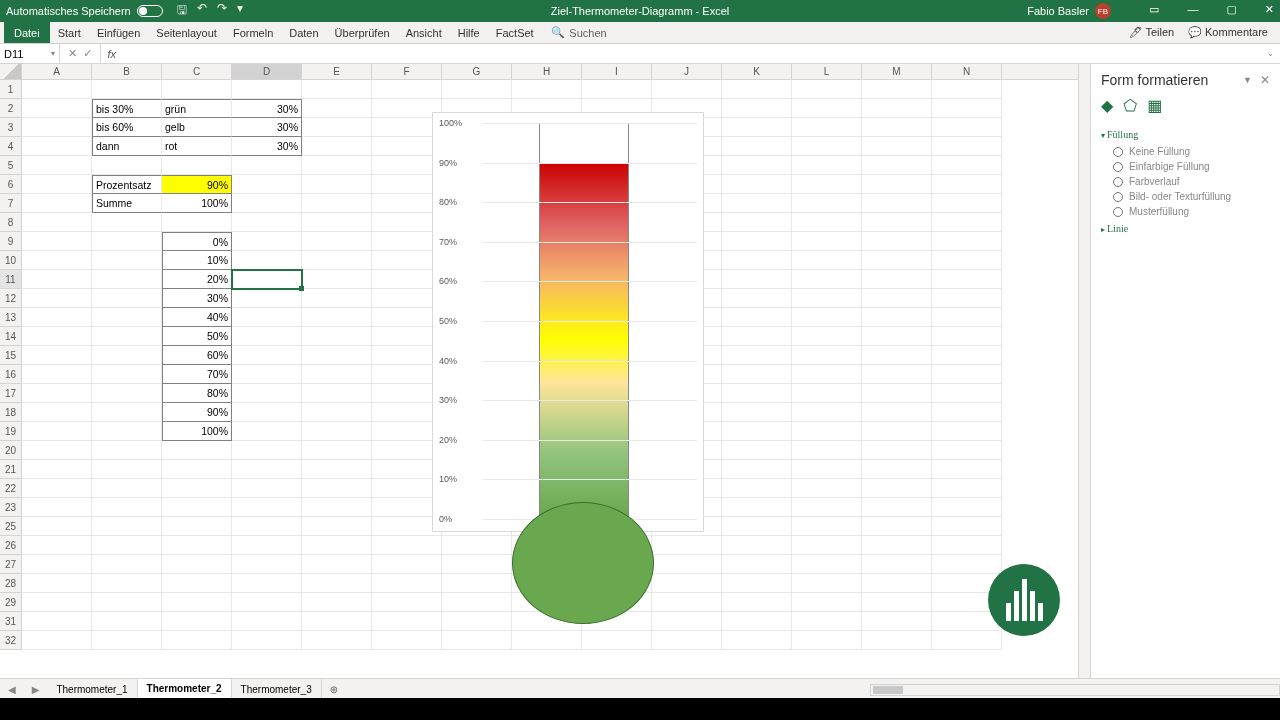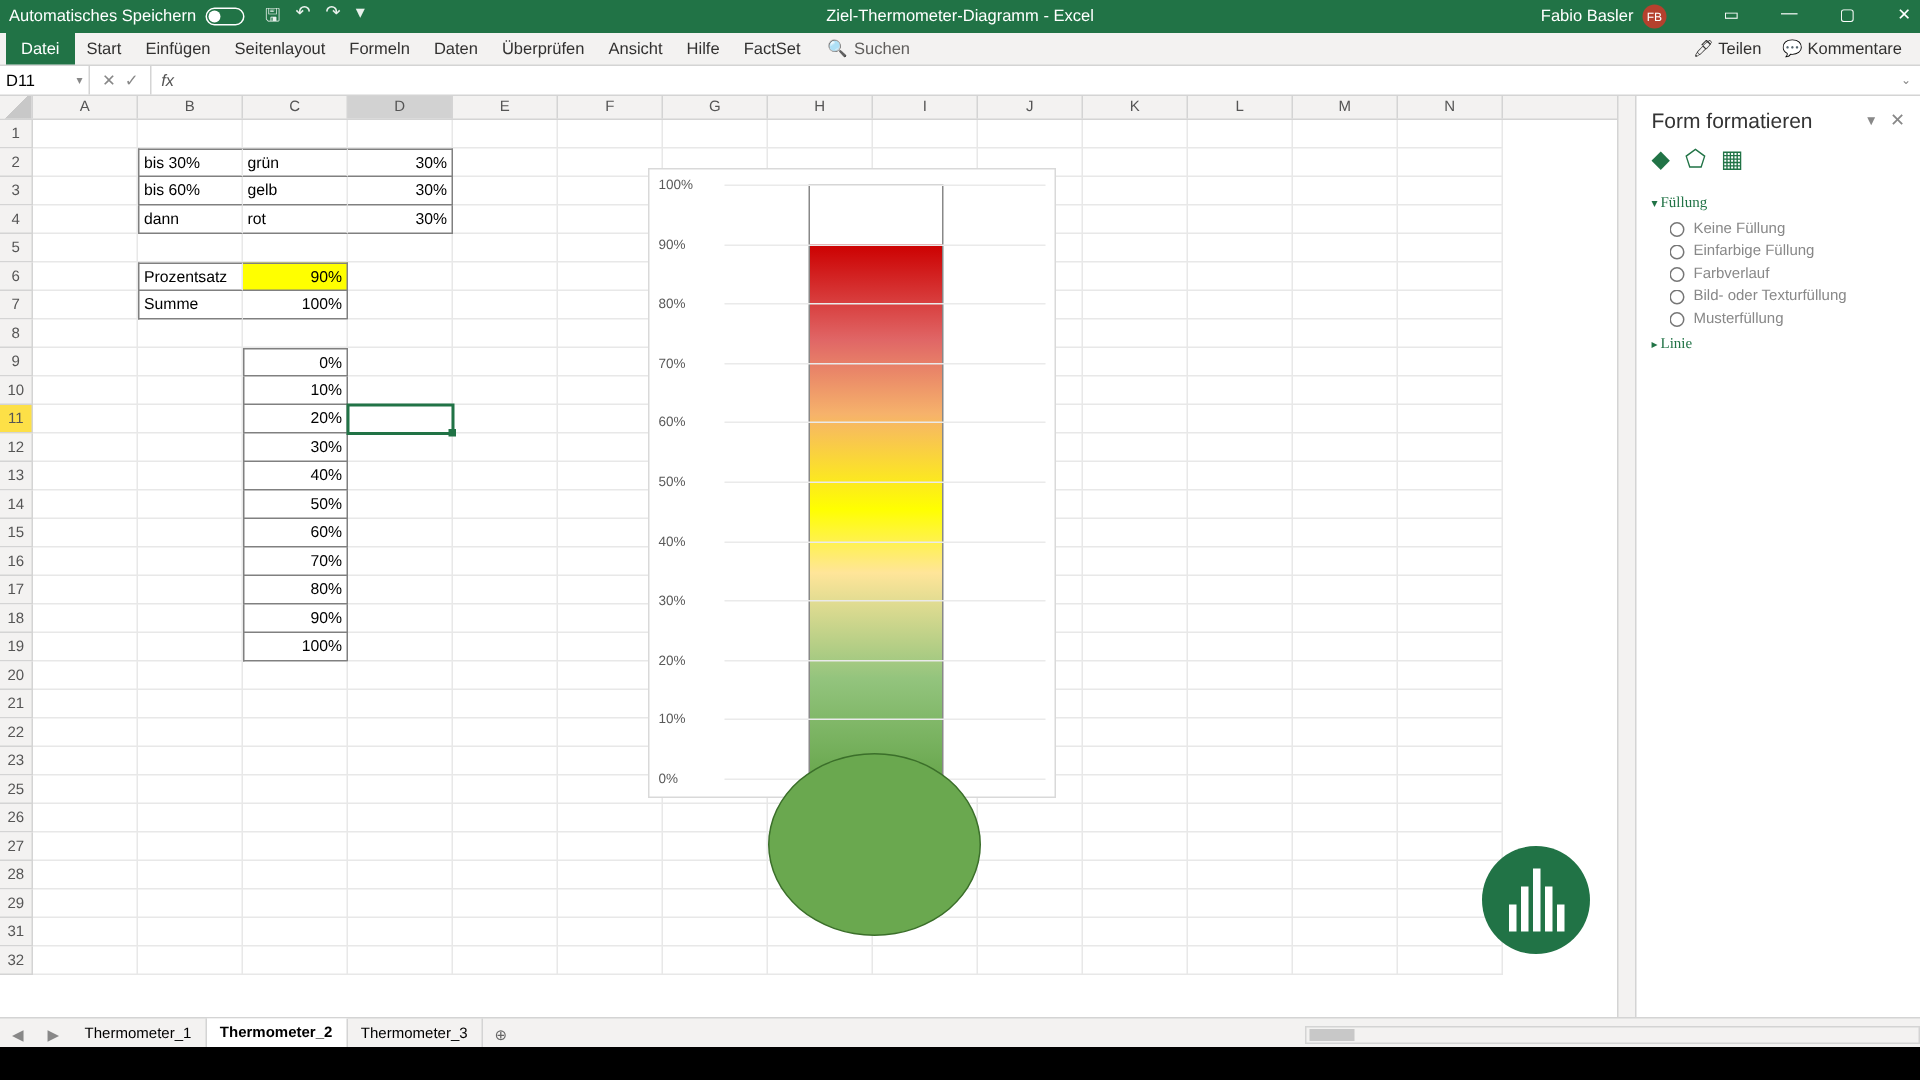--- a/index.html
+++ b/index.html
@@ -38,21 +38,21 @@
 
 .colhdrs { display: flex; height: 16px; background: #f3f2f1; border-bottom: 1px solid #d4d4d4; font-size: 10px; }
 .corner { width: 22px; border-right: 1px solid #d4d4d4; background: linear-gradient(135deg, #f3f2f1 50%, #c8c8c8 50%); }
 .colhdr { width: 70px; text-align: center; border-right: 1px solid #d4d4d4; color: #555; line-height: 16px; }
 .colhdr.sel { background: #d2d2d2; }
 
 
 .rows { height: 598px; overflow: hidden; position: relative; }
 .row { display: flex; height: 19px; }
 .rowhdr { width: 22px; text-align: center; font-size: 10px; color: #555; background: #f3f2f1; border-right: 1px solid #d4d4d4; border-bottom: 1px solid #d4d4d4; line-height: 19px; }
-.rowhdr.sel { background: #fde047; }
+.rowhdr.sel { background: #e5e5e5; }
 .cell { width: 70px; height: 100%; border-right: 1px solid #e8e8e8; border-bottom: 1px solid #e8e8e8; font-size: 10.5px; padding: 0 3px; display: flex; align-items: center; }
 .cell.b-l { border-left: 1px solid #808080; }
 .cell.b-r { border-right: 1px solid #808080 !important; }
 .cell.b-t { border-top: 1px solid #808080; }
 .cell.b-b { border-bottom: 1px solid #808080 !important; }
 .cell.right { justify-content: flex-end; }
 .cell.yellow { background: #ffff00; }
 .cell.active { outline: 2px solid #217346; outline-offset: -1px; z-index: 5; }
 .cell .handle { position: absolute; right: -3px; bottom: -3px; width: 5px; height: 5px; background: #217346; }
 

